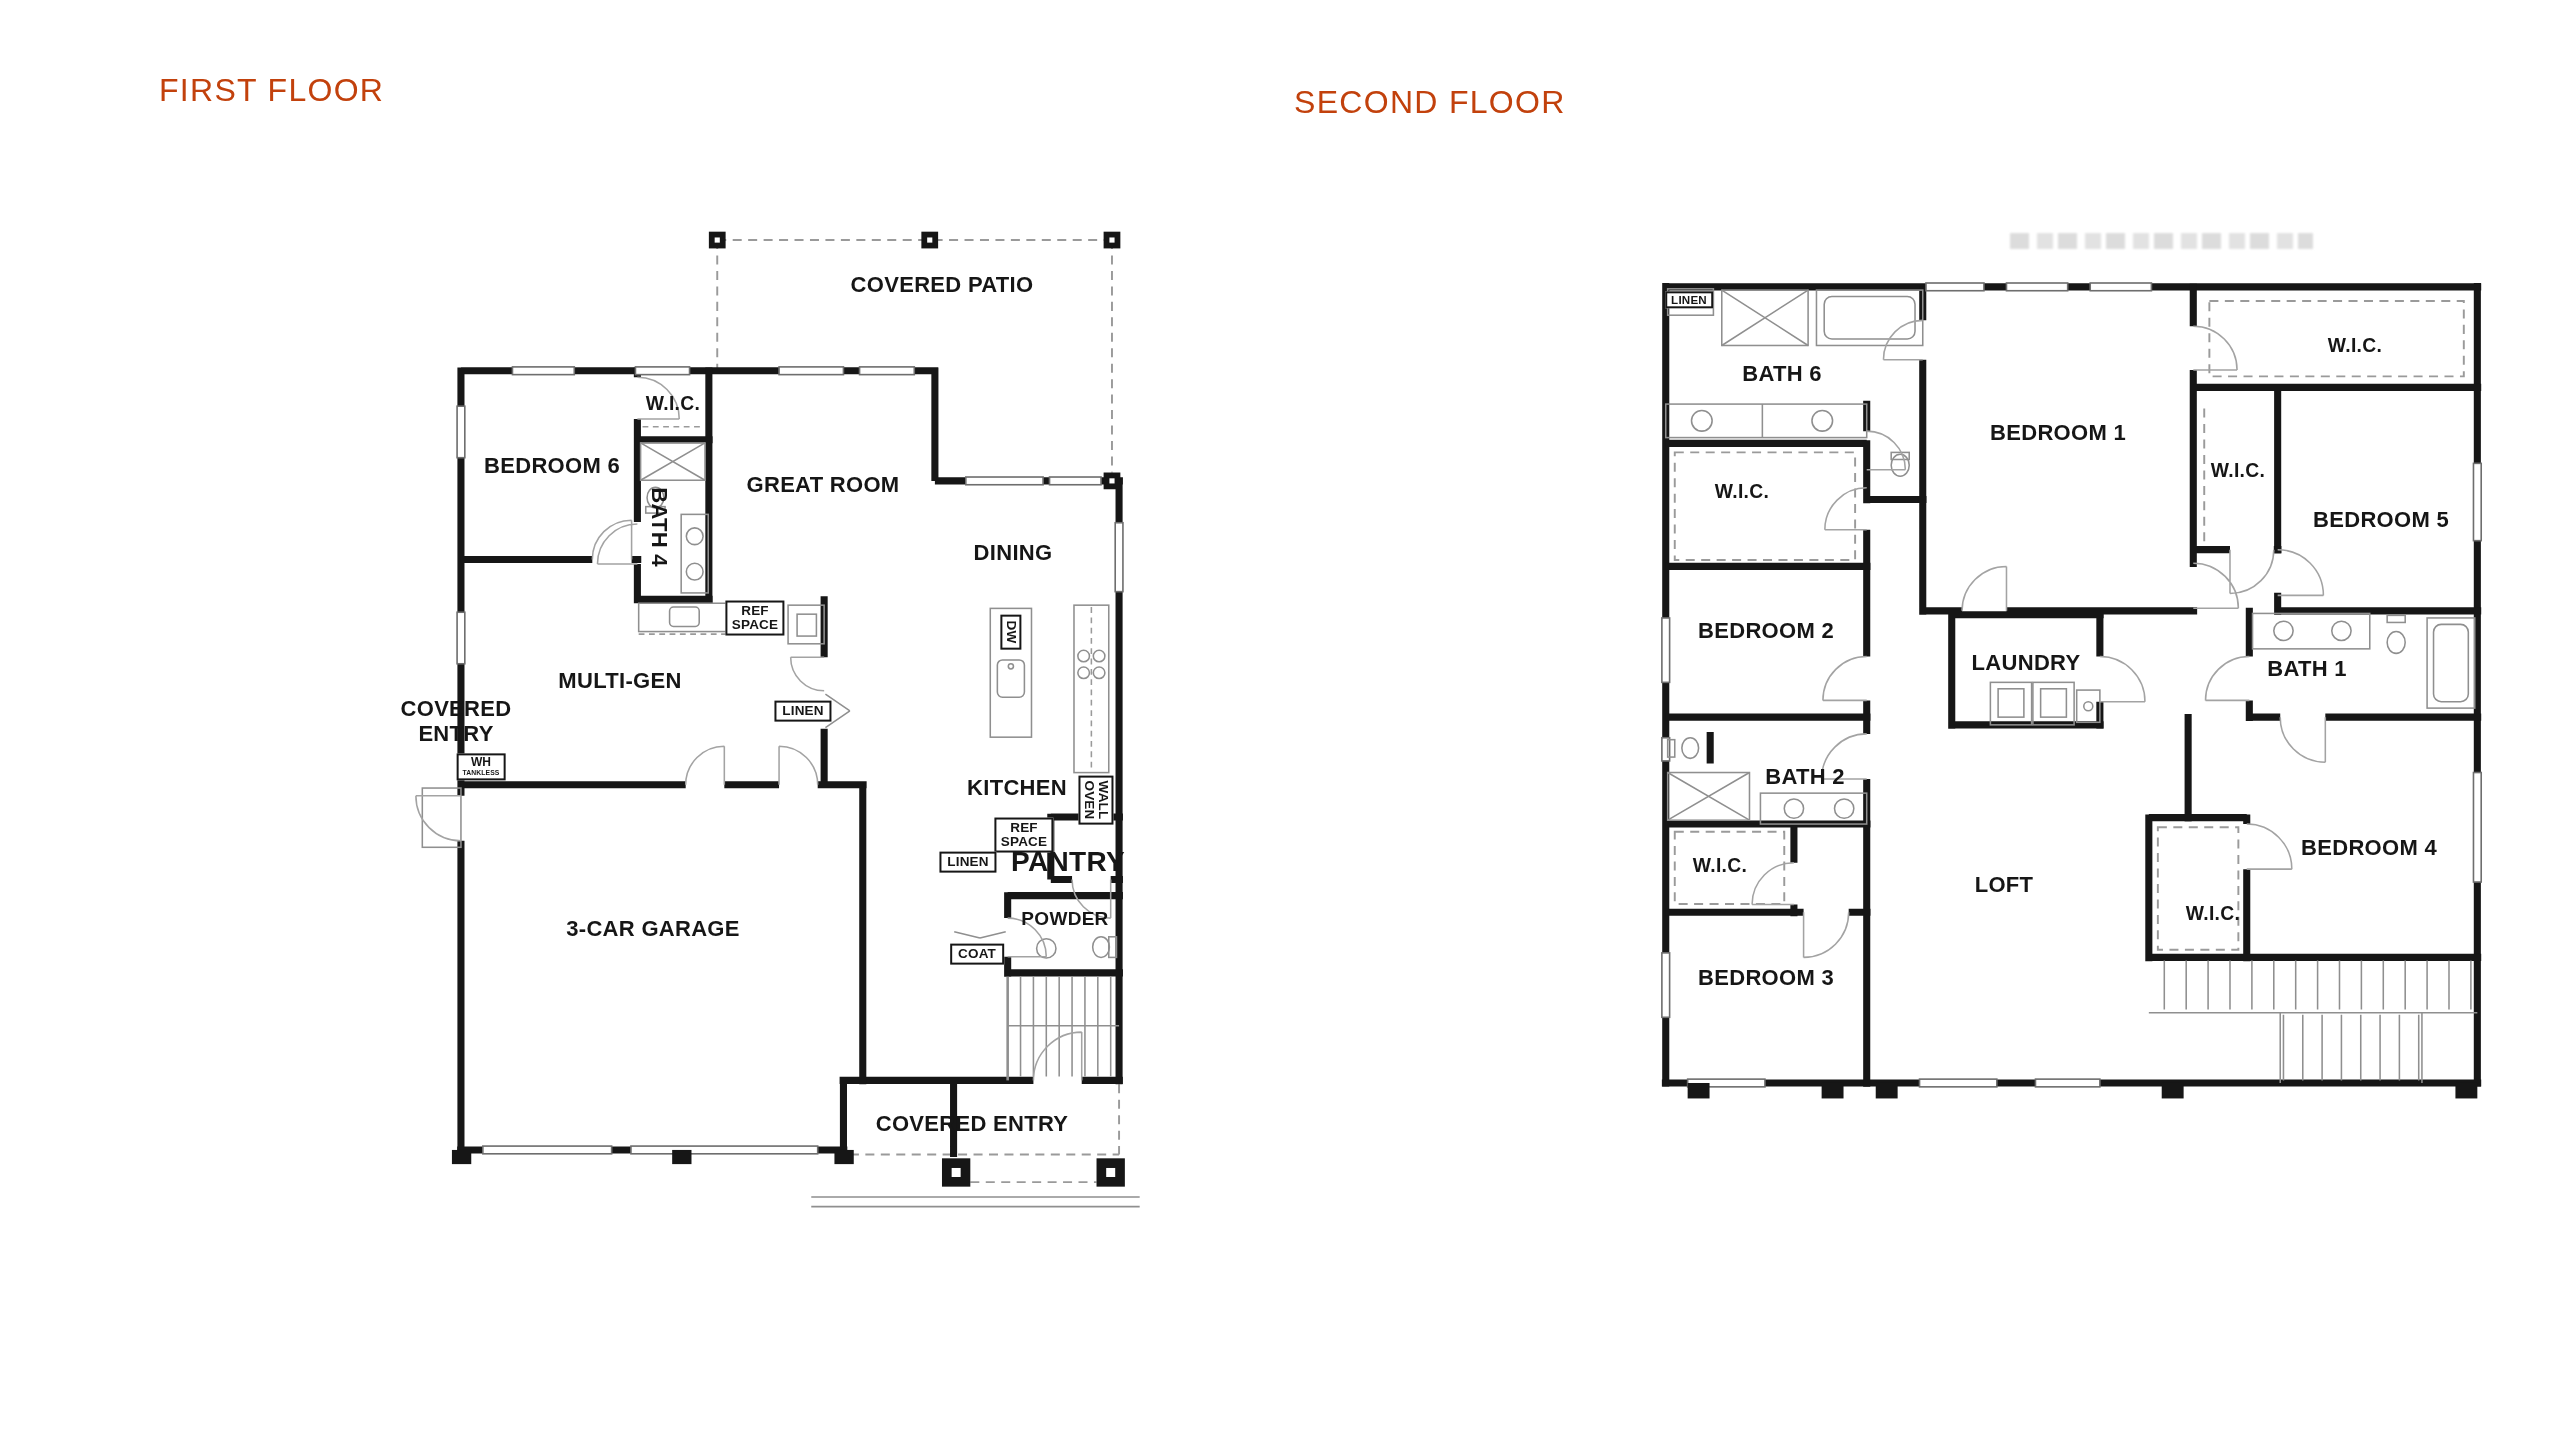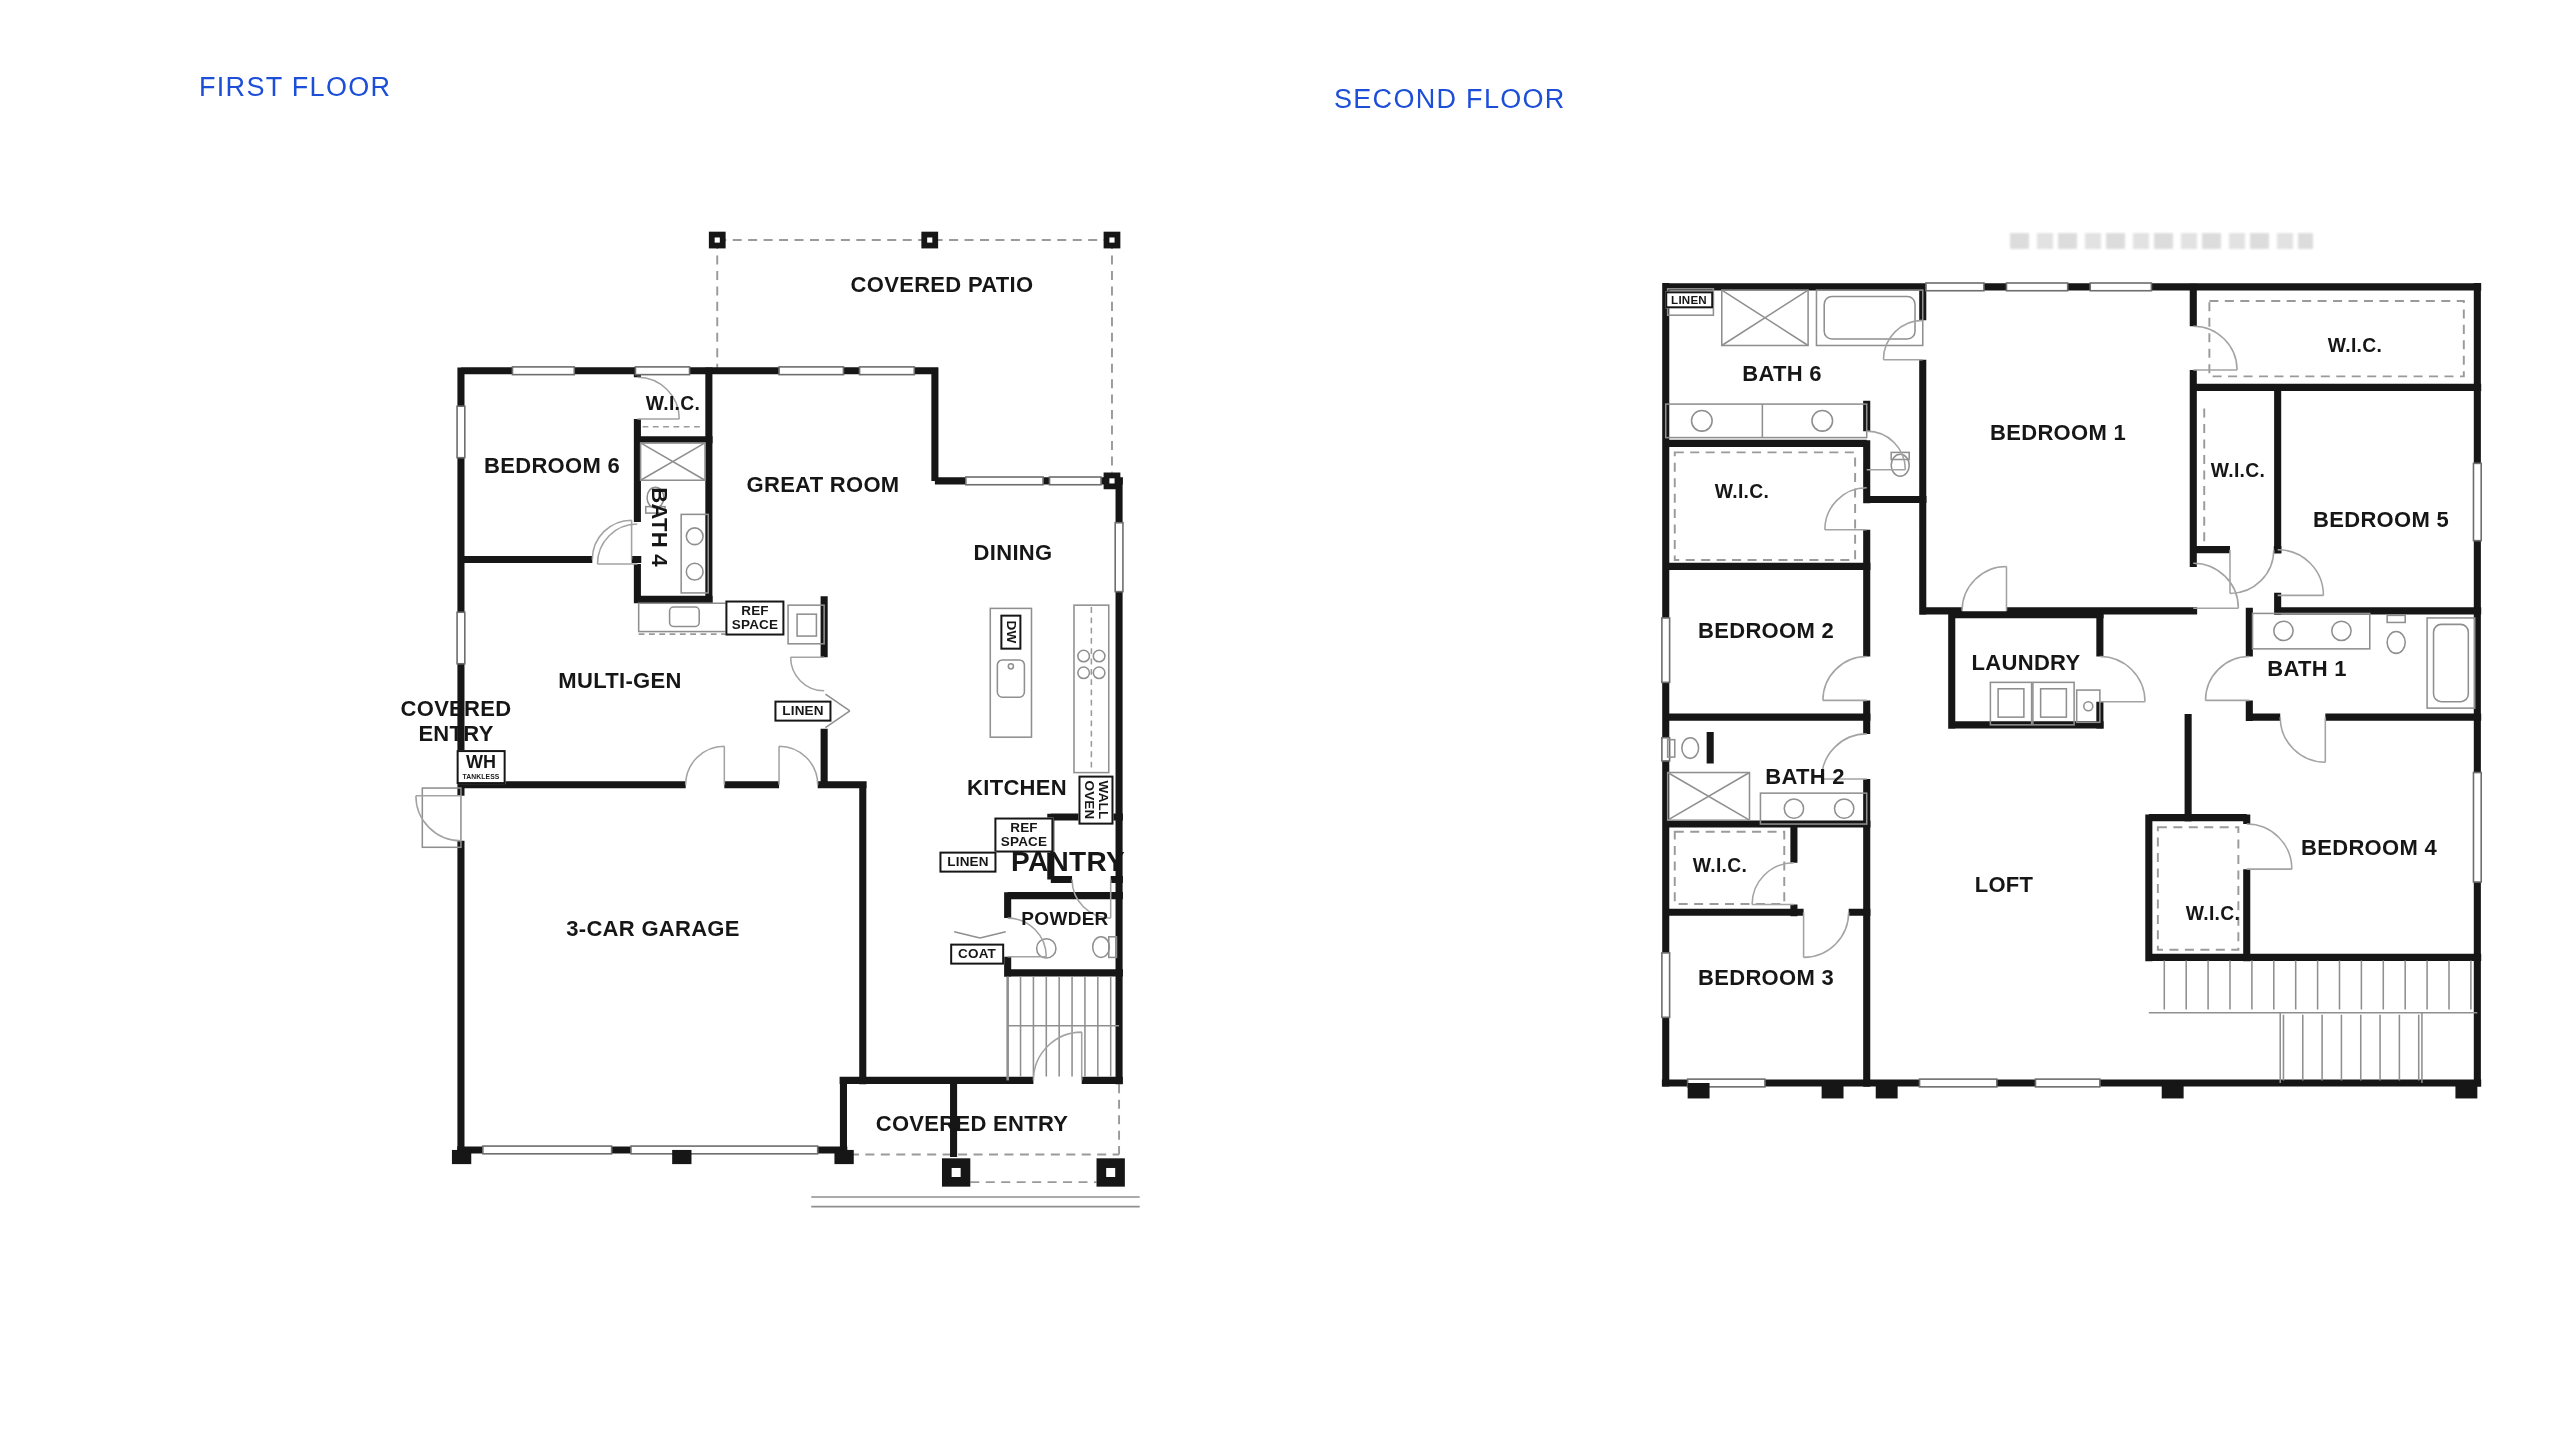--- a/index.html
+++ b/index.html
@@ -1,42 +1,42 @@
 <!DOCTYPE html>
 <html style="font-size:10.3px"><head>
 <meta charset="utf-8">
 <style>
   html,body{margin:0;padding:0;}
   body{
     width:2576px;height:1449px;position:relative;background:#ffffff;
     font-family:"Liberation Sans", sans-serif;
   }
   .floor-title{
-    position:absolute;font-size:27px;font-weight:400;letter-spacing:1.3px;
-    color:#1d4ed8;white-space:nowrap;margin-left:40px;
+    position:absolute;font-size:32px;font-weight:400;letter-spacing:1.3px;
+    color:#c2410c;white-space:nowrap;
   }
   .plan{position:absolute;}
   .plan svg{position:absolute;left:0;top:0;overflow:visible;}
   .lbl{
     position:absolute;transform:translate(-50%,-50%);
     font-weight:700;color:#161616;text-align:center;line-height:1.12;
     letter-spacing:0.3px;white-space:nowrap;z-index:3;
   }
   .wrap{white-space:normal;}
   .lg{font-size:22px;}
   .md{font-size:19.3px;}
   .sm{font-size:13.5px;letter-spacing:0.2px;}
   .boxed{border:2.6px solid #161616;background:#ffffff;padding:1.3px 5.8px;line-height:1.05;}
   .vert{transform:translate(-50%,-50%) rotate(90deg);}
   .wh-box{
     position:absolute;transform:translate(-50%,-50%);z-index:3;
     border:2.6px solid #161616;background:#fff;text-align:center;
     padding:1.3px 3.9px;color:#161616;font-weight:700;line-height:1.1;
   }
-  .wh-box .l1{display:block;font-size:18px;}
+  .wh-box .l1{display:block;font-size:12px;}
   .wh-box .l2{display:block;font-size:6.8px;letter-spacing:0.1px;}
   .ghost{
     position:absolute;left:361px;top:-37px;width:303px;height:15.5px;z-index:2;
     background:repeating-linear-gradient(90deg,#d7d7d7 0 19.3px,#ffffff 19.3px 27px,#dedede 27px 43px,#ffffff 43px 48px);
     filter:blur(1.3px);opacity:.85;
   }
 </style>
 </head>
 <body>
 

